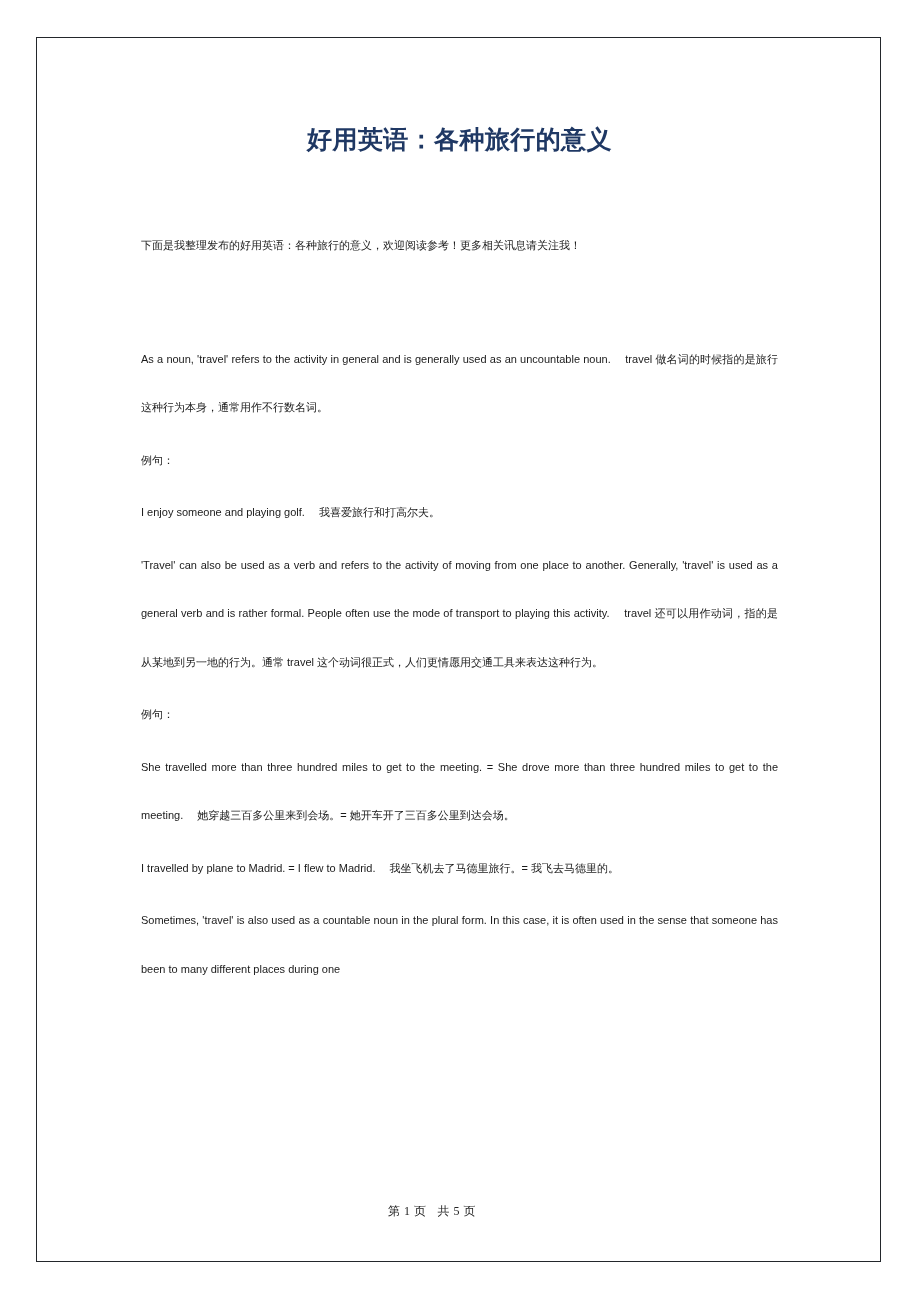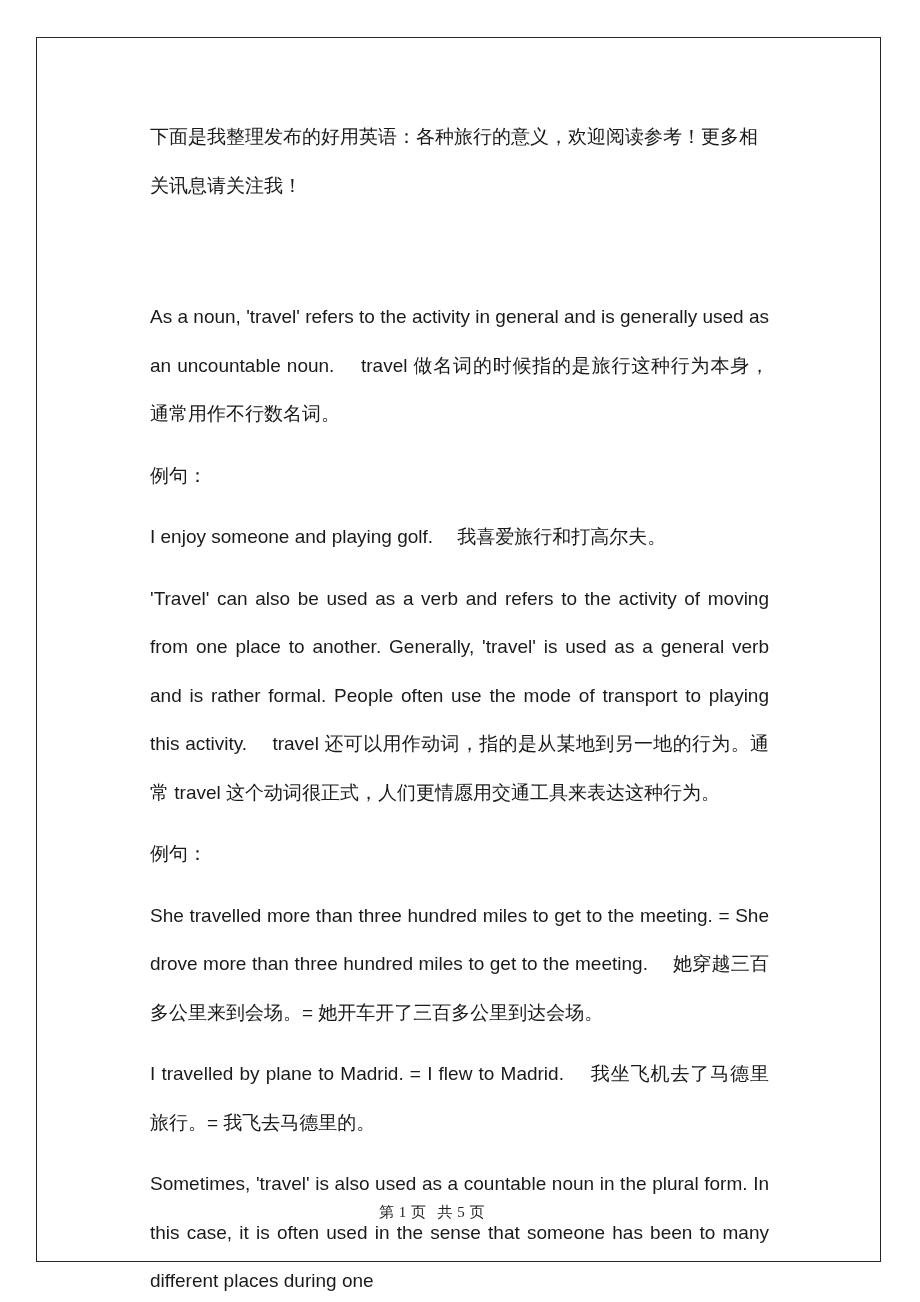--- a/index.html
+++ b/index.html
@@ -52,23 +52,23 @@
     font-weight: bold;
     color: #1F3864;
     letter-spacing: 0.4px;
     line-height: 1.2;
     padding-top: 87px;
     white-space: nowrap;
   }
 
   
   .para {
-    margin: 13px;
+    margin: 4px;
     padding: 0;
-    font-size: 19px;
+    font-size: 11px;
     color: #1a1a1a;
     line-height: 48.5px;
     text-align: justify;
     text-justify: inter-word;
     word-spacing: 0px;
   }
 
   .para.nojustify {
     text-align: left;
   }
@@ -78,35 +78,36 @@
   .gap-after-intro { height: 57px; }
 
   
   #footer {
     position: absolute;
     left: 0;
     top: 1203px;
     width: 864px;
     text-align: center;
     font-family: "Liberation Serif", "DejaVu Serif", serif;
-    font-size: 15px;
+    font-size: 12px;
     color: #222222;
     letter-spacing: 0.5px;
   }
   #footer .fsep { display: inline-block; width: 11px; }
 </style>
 </head>
 <body>
 
 <div id="page">
 
   <div id="page-border"></div>
 
   <div id="content">
 
+    <h1 class="doc-title">好用英语：各种旅行的意义</h1>
 
     <div class="gap-intro"></div>
 
     <p class="para nojustify">下面是我整理发布的好用英语：各种旅行的意义，欢迎阅读参考！更多相关讯息请关注我！</p>
 
     <div class="gap-after-intro"></div>
 
 
     <p class="para">As a noun, 'travel' refers to the activity in general and is generally used as an uncountable noun.　 travel 做名词的时候指的是旅行这种行为本身，通常用作不行数名词。</p>
 

